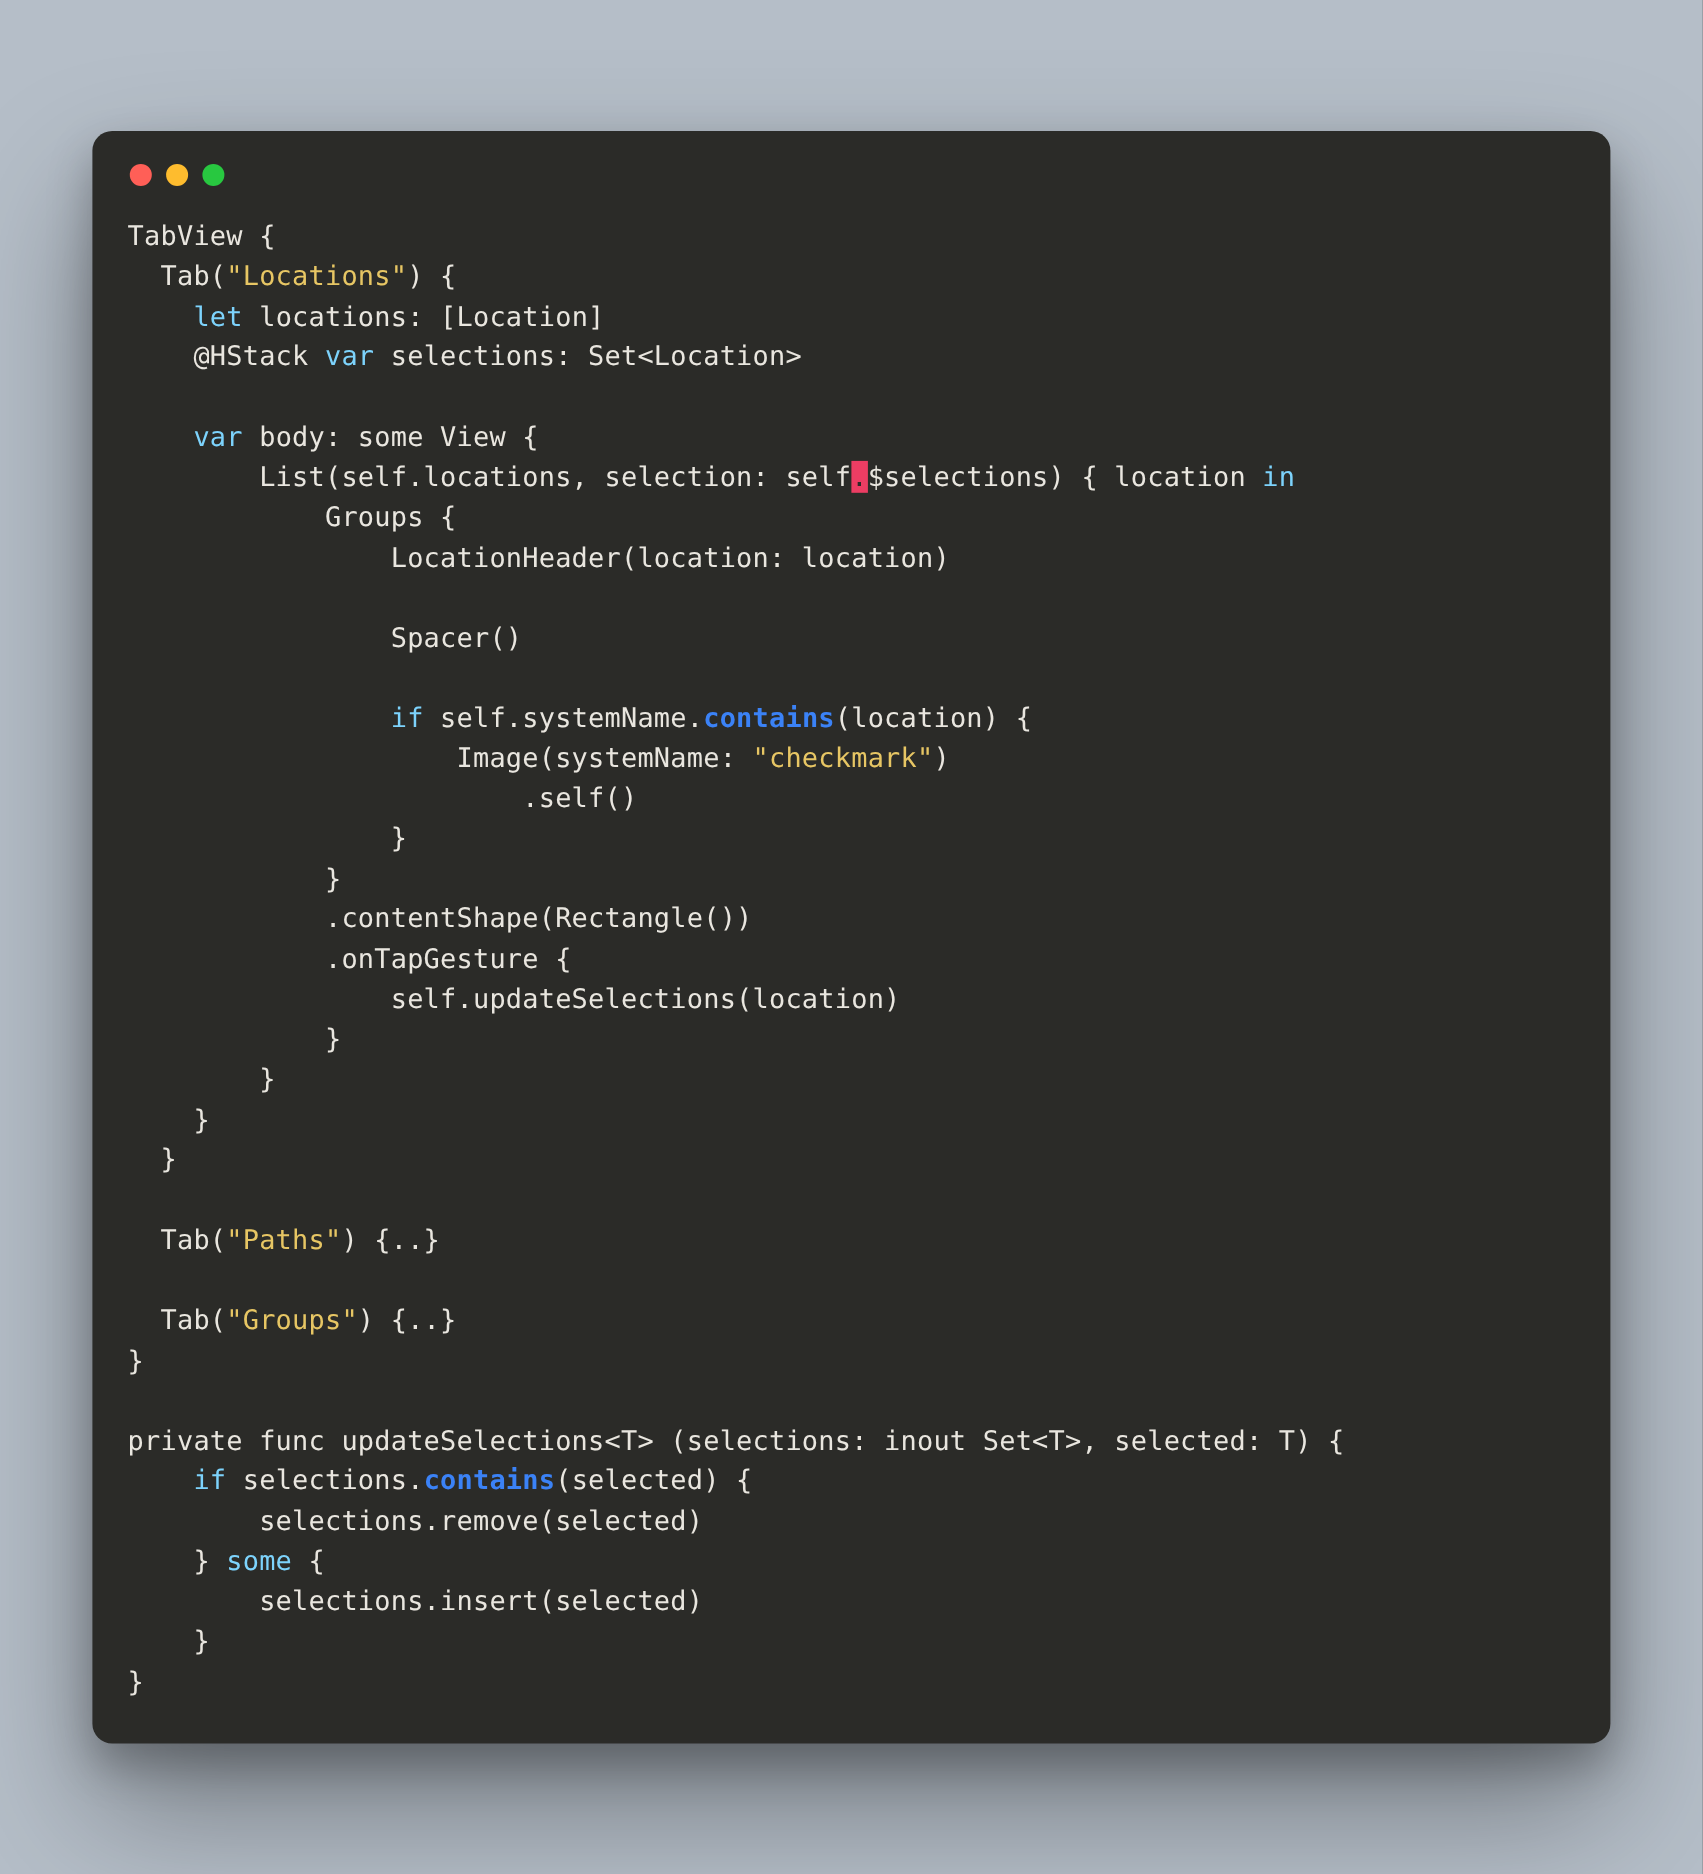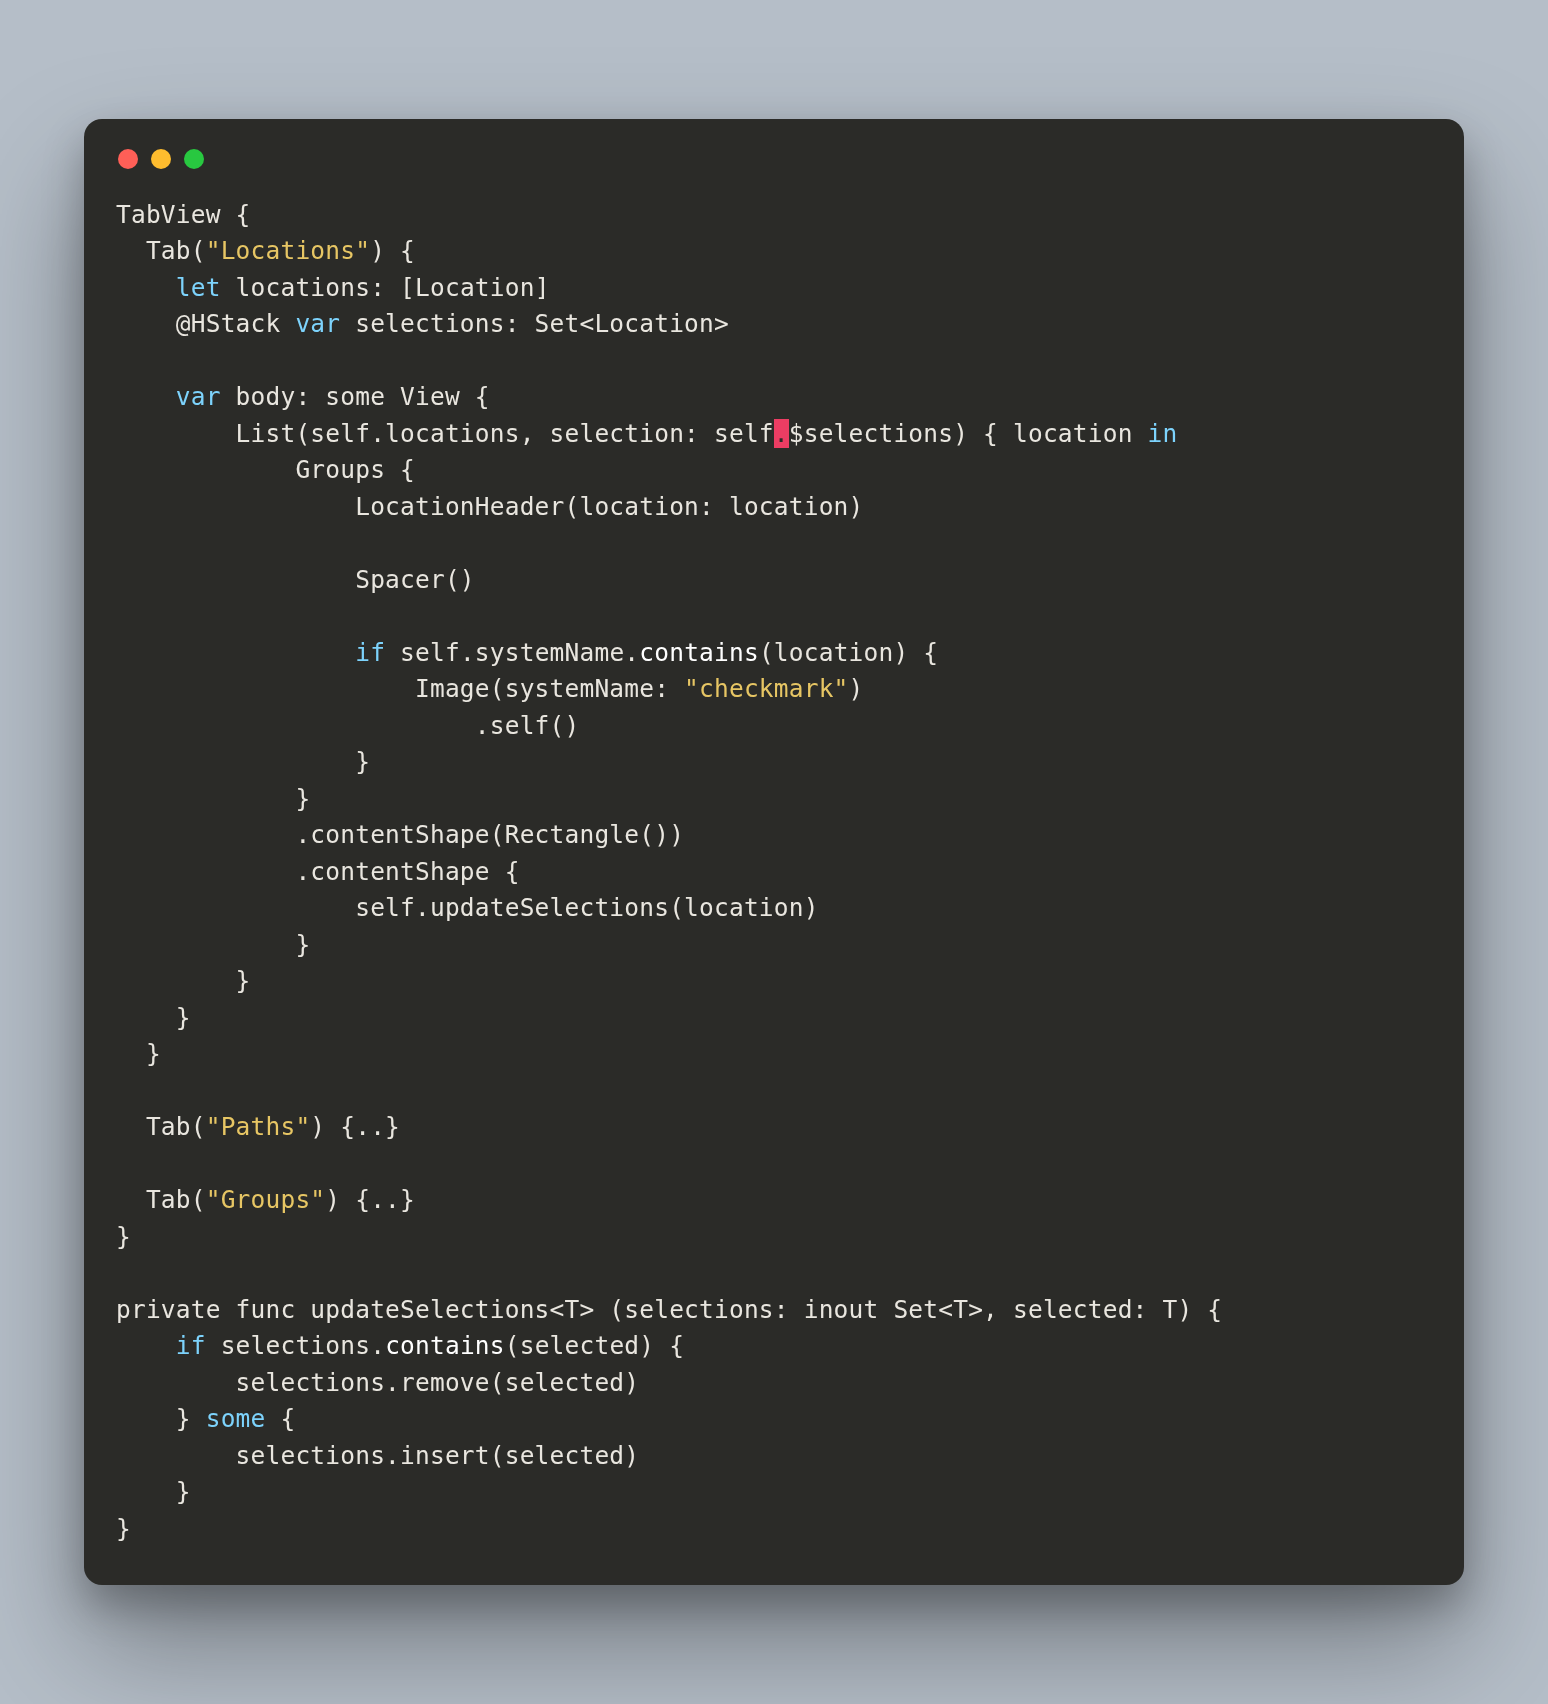--- a/index.html
+++ b/index.html
@@ -33,21 +33,21 @@
   .tl-green { background: #28c840; }
   pre.code {
     color: #e9e6df;
     font-size: 24.5px;
     line-height: 1.49;
     white-space: pre;
     letter-spacing: 0.2px;
   }
   .kw { color: #7dd3fc; }      
   .str { color: #e7c664; }     
-  .call { color: #ffffff; }    
+  .call { color: #3b82f6; font-weight: bold; }    
   .cursor { background: #ec3d63; color: #2b2b28; }
 </style>
 </head>
 <body>
 
 <div class="window">
   <div class="traffic-lights">
     <div class="tl tl-red"></div>
     <div class="tl tl-yellow"></div>
     <div class="tl tl-green"></div>
@@ -63,21 +63,21 @@
 <span>                LocationHeader(location: location)</span>
 <span></span>
 <span>                Spacer()</span>
 <span></span>
 <span><span>                </span><span class="kw">if</span><span> self.systemName.</span><span class="call">contains</span><span>(location) {</span></span>
 <span><span>                    Image(systemName: </span><span class="str">"checkmark"</span><span>)</span></span>
 <span>                        .self()</span>
 <span>                }</span>
 <span>            }</span>
 <span>            .contentShape(Rectangle())</span>
-<span>            .contentShape {</span>
+<span>            .onTapGesture {</span>
 <span>                self.updateSelections(location)</span>
 <span>            }</span>
 <span>        }</span>
 <span>    }</span>
 <span>  }</span>
 <span></span>
 <span><span>  Tab(</span><span class="str">"Paths"</span><span>) {..}</span></span>
 <span></span>
 <span><span>  Tab(</span><span class="str">"Groups"</span><span>) {..}</span></span>
 <span>}</span>

